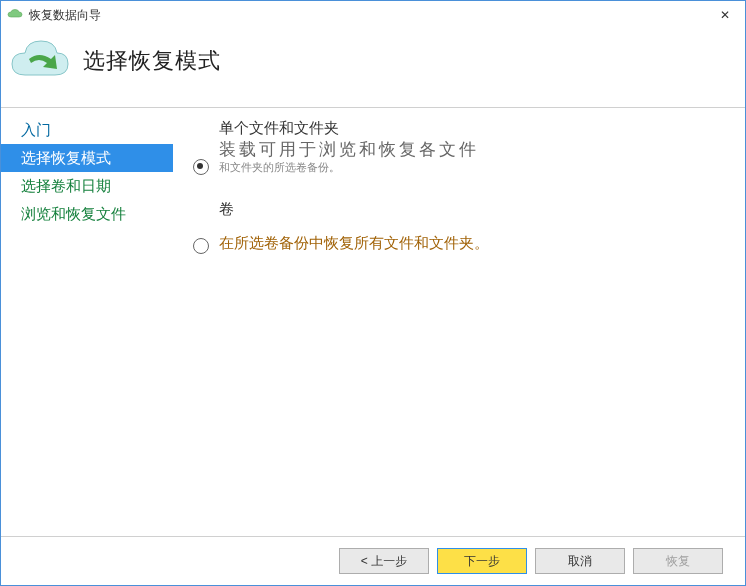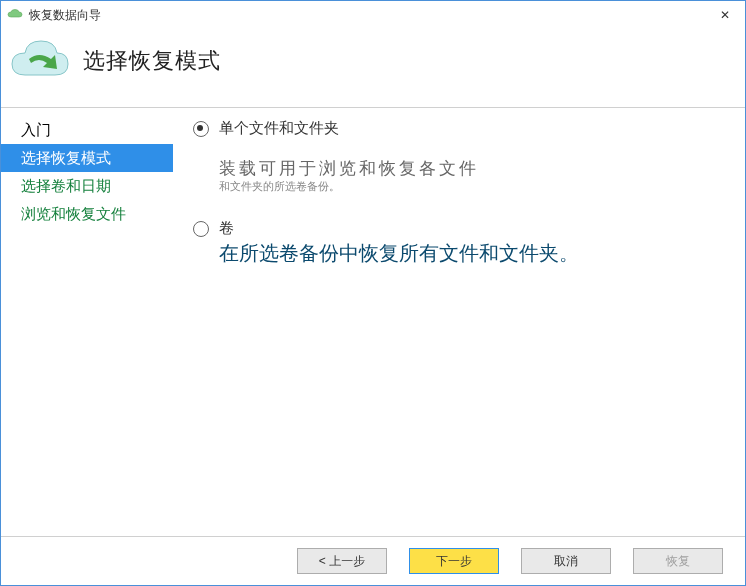--- a/index.html
+++ b/index.html
@@ -10,34 +10,34 @@
   
   .header{display:flex;align-items:center;padding:8px 16px 22px 8px}
   .header .logo{width:62px;height:48px;margin-right:12px;display:flex;align-items:center;justify-content:center}
   .header h1{font-size:22px;font-weight:400;margin:0;color:#222;letter-spacing:1px}
   .sep{height:1px;background:#d0d0d0;margin:0}
 
   .body{flex:1;display:flex;min-height:0}
   .sidebar{width:172px;flex:none;padding-top:8px}
   .sidebar .nav-item{padding:3px 0 3px 20px;font-size:15px;color:#15803d;cursor:default;line-height:22px}
   .sidebar .nav-item.active{background:#2f8fe8;color:#fff}
-  .sidebar .nav-item.first{color:#000000}
+  .sidebar .nav-item.first{color:#0369a1}
 
   .content{flex:1;padding:10px 24px 10px 20px}
   .content .question{font-size:17px;color:#444;margin:4px 0 14px 0;letter-spacing:1px}
-  .opt{display:flex;align-items:flex-start;margin-bottom:24px}
+  .opt{display:flex;align-items:flex-end;margin-bottom:24px}
   .radio{width:14px;height:14px;border:1px solid #666;border-radius:50%;margin-top:3px;margin-right:10px;flex:none;position:relative;background:#fff}
   .radio.checked::after{content:"";position:absolute;left:3px;top:3px;width:6px;height:6px;background:#333;border-radius:50%}
   .opt-body{flex:1}
   .opt-title{font-size:15px;color:#333;line-height:20px}
-  .opt-desc{font-size:17px;color:#666;margin-top:19px;line-height:24px;letter-spacing:3px}
+  .opt-desc{font-size:17px;color:#666;margin-top:0;line-height:24px;letter-spacing:3px}
   .opt-fine{font-size:11px;color:#888;margin-top:-2px;letter-spacing:0}
-  .opt-desc2{font-size:20px;color:#0c4a6e;margin-top:4px;line-height:22px}
+  .opt-desc2{font-size:15px;color:#a16207;margin-top:13px;line-height:22px}
 
-  .footer{height:48px;border-top:1px solid #d0d0d0;display:flex;align-items:center;justify-content:flex-end;gap:22px;padding:0 22px}
+  .footer{height:48px;border-top:1px solid #d0d0d0;display:flex;align-items:center;justify-content:flex-end;gap:8px;padding:0 22px}
   .btn{min-width:88px;height:24px;border:1px solid #adadad;background:#e9e9e9;font-size:12px;color:#333;display:flex;align-items:center;justify-content:center;cursor:pointer;user-select:none}
   .btn.primary{border-color:#2f8fe8;background:#fde047}
   .btn.disabled{color:#a0a0a0;cursor:default}
 </style>
 </head>
 <body>
 
 <div class="window">
 
   <div class="titlebar">

